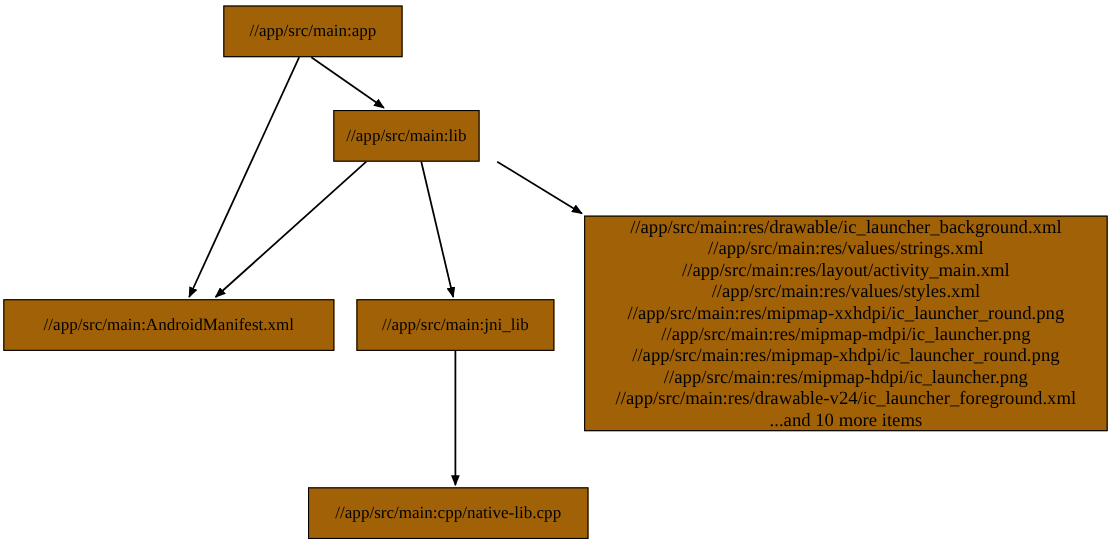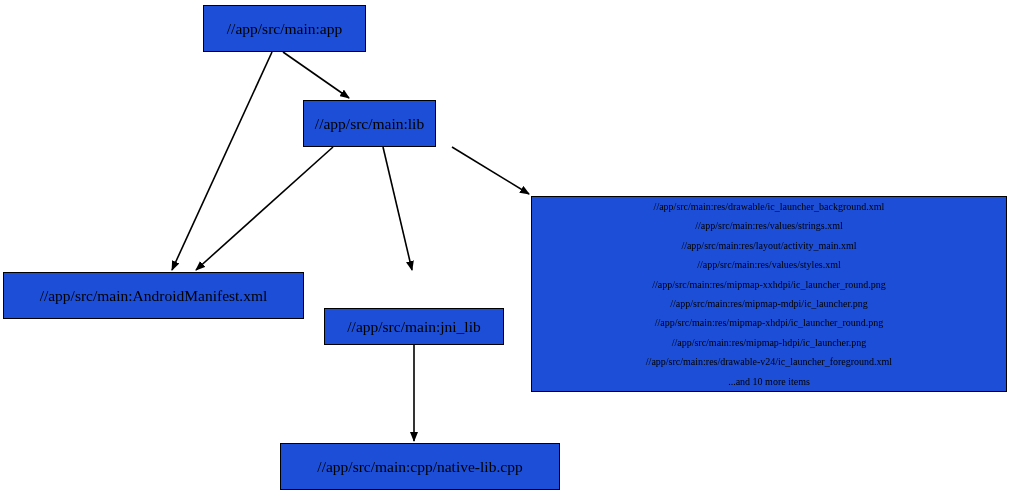--- a/index.html
+++ b/index.html
@@ -20,35 +20,35 @@
     left: 0;
     top: 0;
     width: 1018px;
     height: 496px;
     pointer-events: none;
   }
   .node {
     position: absolute;
     box-sizing: border-box;
     border: 1px solid #000000;
-    background: #1d4ed8;
+    background: #a16207;
     display: flex;
     align-items: center;
     justify-content: center;
     color: #000000;
   }
   .node-label {
     font-size: 15.5px;
     line-height: 19.4px;
     white-space: pre;
     text-align: center;
     color: #000000;
   }
   .node-label.multi {
-    font-size: 10px;
+    font-size: 17px;
     line-height: 19.4px;
   }
 </style>
 </head>
 <body>
 
 <div id="canvas" style="background: rgb(255, 255, 255);">
 
   <svg id="edge-layer" viewBox="0 0 1018 496" xmlns="http://www.w3.org/2000/svg">
     <defs>
@@ -75,25 +75,25 @@
   </div>
 
   <div class="node" id="node-lib" style="left: 303px; top: 100px; width: 133px; height: 47px; border-color: rgb(0, 0, 0); color: rgb(0, 0, 0);">
     <span class="node-label">//app/src/main:lib</span>
   </div>
 
   <div class="node" id="node-manifest" style="left: 3px; top: 272px; width: 301px; height: 47px; border-color: rgb(0, 0, 0); color: rgb(0, 0, 0); align-items: center;">
     <span class="node-label">//app/src/main:AndroidManifest.xml</span>
   </div>
 
-  <div class="node" id="node-jni_lib" style="left: 324px; top: 272px; width: 180px; height: 37px; border-color: rgb(0, 0, 0); color: rgb(0, 0, 0); margin-top: 36px;">
+  <div class="node" id="node-jni_lib" style="left: 324px; top: 272px; width: 180px; height: 47px; border-color: rgb(0, 0, 0); color: rgb(0, 0, 0);">
     <span class="node-label">//app/src/main:jni_lib</span>
   </div>
 
-  <div class="node" id="node-native_lib" style="left: 280px; top: 443px; width: 280px; height: 47px; border-color: rgb(0, 0, 0); color: rgb(0, 0, 0);">
+  <div class="node" id="node-native_lib" style="left: 280px; top: 443px; width: 255px; height: 47px; border-color: rgb(0, 0, 0); color: rgb(0, 0, 0);">
     <span class="node-label">//app/src/main:cpp/native-lib.cpp</span>
   </div>
 
   <div class="node" id="node-res_group" style="left: 531px; top: 196px; width: 476px; height: 196px; border-color: rgb(0, 0, 0); color: rgb(0, 0, 0);">
     <span class="node-label multi">//app/src/main:res/drawable/ic_launcher_background.xml
 //app/src/main:res/values/strings.xml
 //app/src/main:res/layout/activity_main.xml
 //app/src/main:res/values/styles.xml
 //app/src/main:res/mipmap-xxhdpi/ic_launcher_round.png
 //app/src/main:res/mipmap-mdpi/ic_launcher.png

